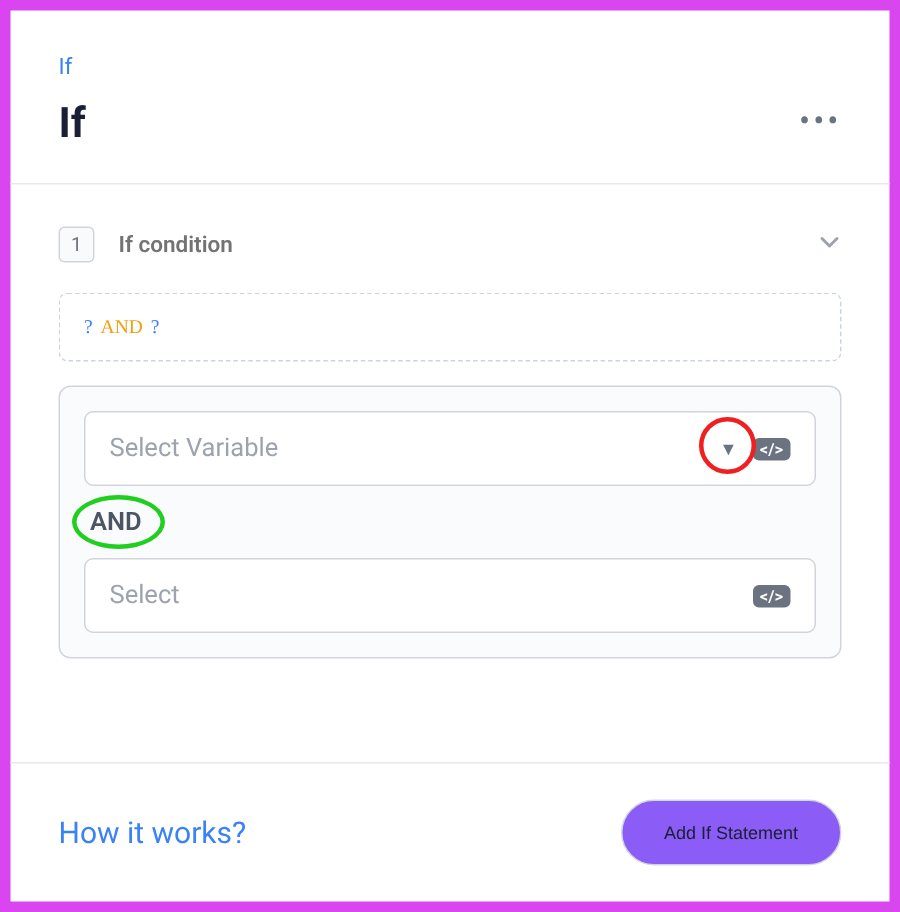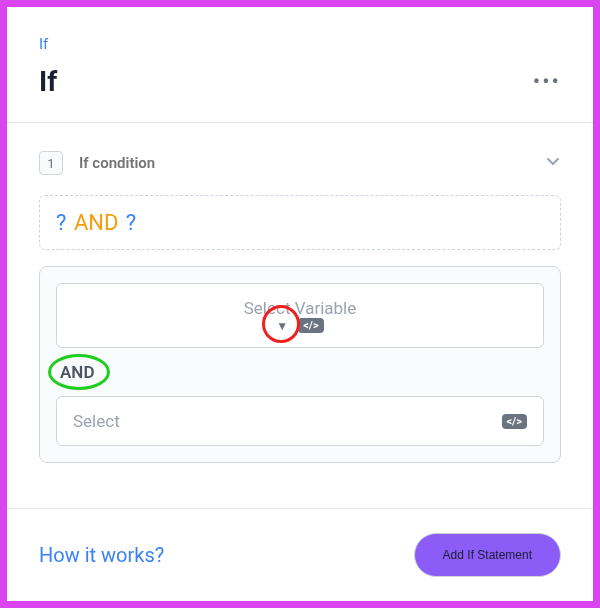--- a/index.html
+++ b/index.html
@@ -75,21 +75,22 @@
     }
     .collapse-icon {
       color: #9ca3af;
       cursor: pointer;
     }
     .dashed-box {
       border: 1px dashed #cbd5e1;
       border-radius: 6px;
       padding: 14px 16px;
       margin-bottom: 16px;
-      font-size: 22px;
+      font-size: 13px;
+      font-family: Liberation Serif, serif;
     }
     .qmark { color: #3b82f6; }
     .and-op { color: #f59e0b; margin: 0 2px; }
     .inputs-box {
       border: 1px solid #d1d5db;
       border-radius: 8px;
       padding: 16px;
       background: #fafbfc;
     }
     .input-field {
@@ -160,21 +161,21 @@
     .add-btn {
       border: 1px solid #d1d5db;
       border-radius: 999px;
       padding: 14px 28px;
       background: #8b5cf6;
       font-size: 12px;
       font-weight: 400;
       color: #1a1f36;
       cursor: pointer;
     }
-    .rel-pos { position: relative; flex-direction: column; }
+    .rel-pos { position: relative; }
     .dropdown-wrap { position: relative; display: flex; align-items: center; }
   </style>
 </head>
 <body>
 
 <div class="container">
 
   <div class="header-section">
     <div class="breadcrumb">If</div>
     <div class="title-row">

